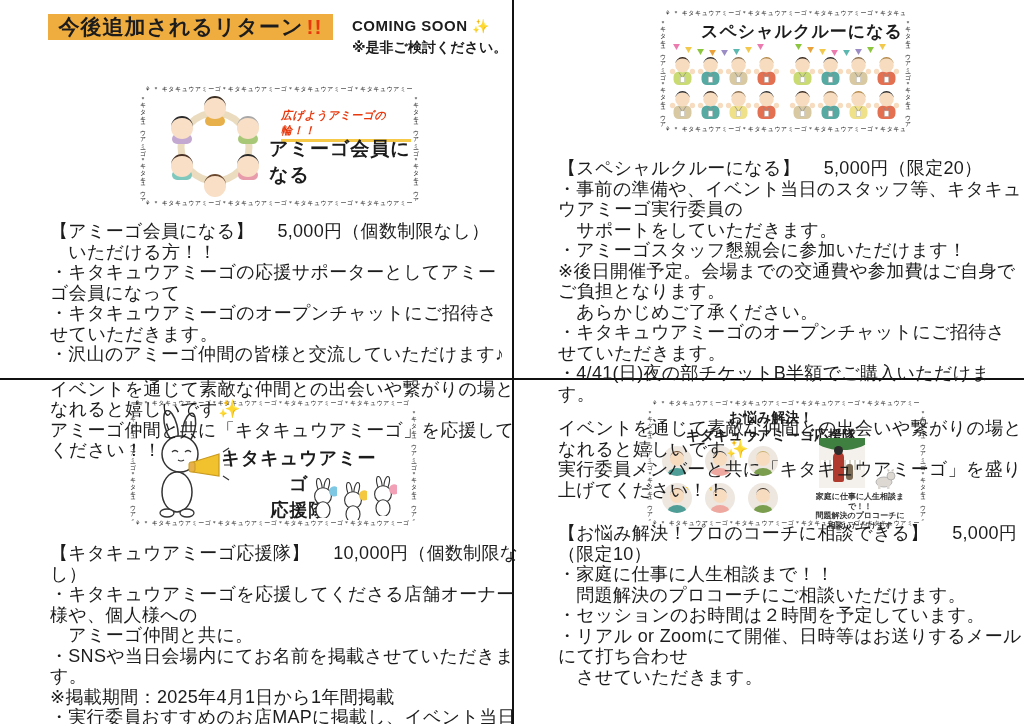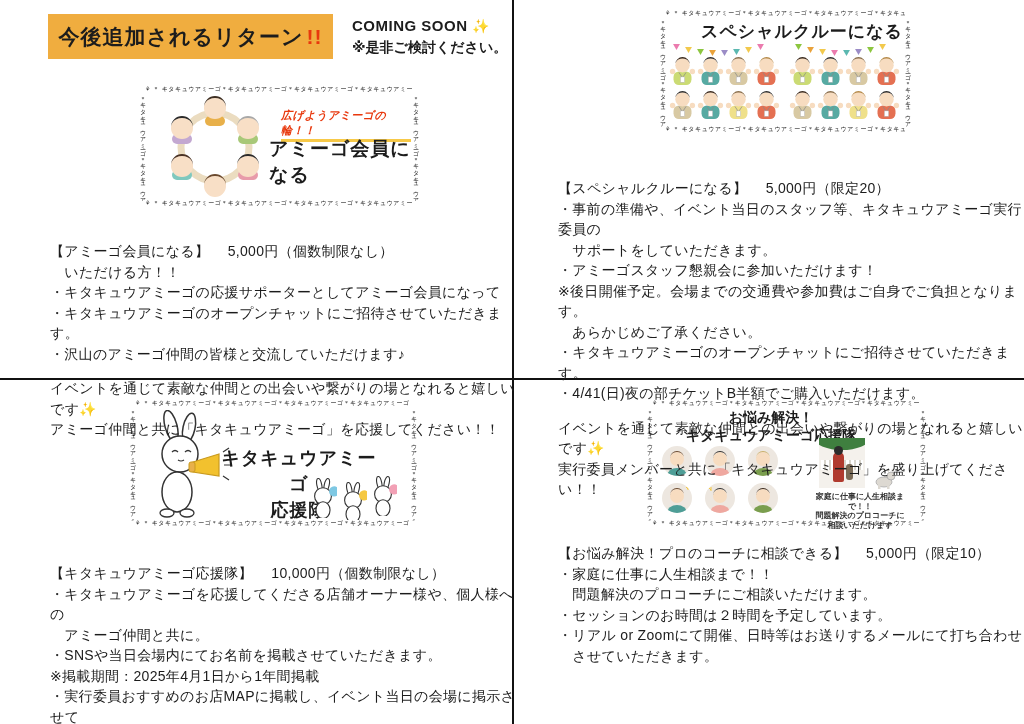--- a/index.html
+++ b/index.html
@@ -5,21 +5,21 @@
   * { margin:0; padding:0; box-sizing:border-box; }
   html,body { width:1024px; height:724px; background:#ffffff; overflow:hidden;
     font-family:"Liberation Sans","DejaVu Sans",sans-serif; color:#1c1c1c; }
   .page { position:relative; width:1024px; height:724px; background:#fff; }
 
   
   .divider-v { position:absolute; left:512px; top:0; width:2px; height:724px; background:#111; }
   .divider-h { position:absolute; left:0; top:378px; width:1024px; height:2px; background:#111; }
 
   
-  .title-box { position:absolute; left:48px; top:14px; width:285px; height:45px;
+  .title-box { position:absolute; left:48px; top:14px; width:285px; height:26px;
     background:#F0AD3F; display:flex; align-items:center; justify-content:center;
     font-size:21px; font-weight:bold; letter-spacing:1px; }
   .title-box .bang { color:#E8380D; margin-left:3px; font-weight:bold; }
   .coming-soon { position:absolute; left:352px; top:17px; font-size:15px; font-weight:bold; letter-spacing:0.5px; }
   .coming-soon .spark { color:#F5C842; font-size:14px; }
   .header-note { position:absolute; left:352px; top:39px; font-size:14px; font-weight:bold; }
 
   
   .deco-card { position:absolute; background:#fff; overflow:hidden; }
   .tape { position:absolute; font-size:6px; line-height:7px; color:#222; white-space:nowrap;
@@ -53,21 +53,21 @@
   .photo .tree { position:absolute; left:-4px; top:-10px; width:54px; height:22px; background:#3F7F3F; border-radius:50%; }
   .photo .fence { position:absolute; left:2px; top:22px; width:42px; height:10px;
     background:repeating-linear-gradient(90deg,#fff 0 3px,#d8d5cc 3px 5px); }
   .photo .mom { position:absolute; left:14px; top:14px; width:11px; height:30px; background:#B03A2E; border-radius:5px 5px 2px 2px; }
   .photo .mom-head { position:absolute; left:15px; top:8px; width:9px; height:9px; border-radius:50%; background:#2b2b2b; }
   .photo .kid { position:absolute; left:27px; top:26px; width:7px; height:16px; background:#7A6A55; border-radius:3px; }
   .coach-caption { position:absolute; left:150px; top:84px; width:112px; text-align:center;
     font-size:8px; line-height:9.5px; font-weight:bold; color:#333; }
 
   
-  .body-block { position:absolute; font-size:14px; line-height:20.5px; letter-spacing:0.3px;margin-top:20px; }
+  .body-block { position:absolute; font-size:18px; line-height:20.5px; letter-spacing:0.3px; }
   .body-block .footer-lines { margin-top:14px; }
 </style>
 </head>
 <body>
 
 <div class="page">
 
   <div class="divider-v"></div>
   <div class="divider-h"></div>
 

